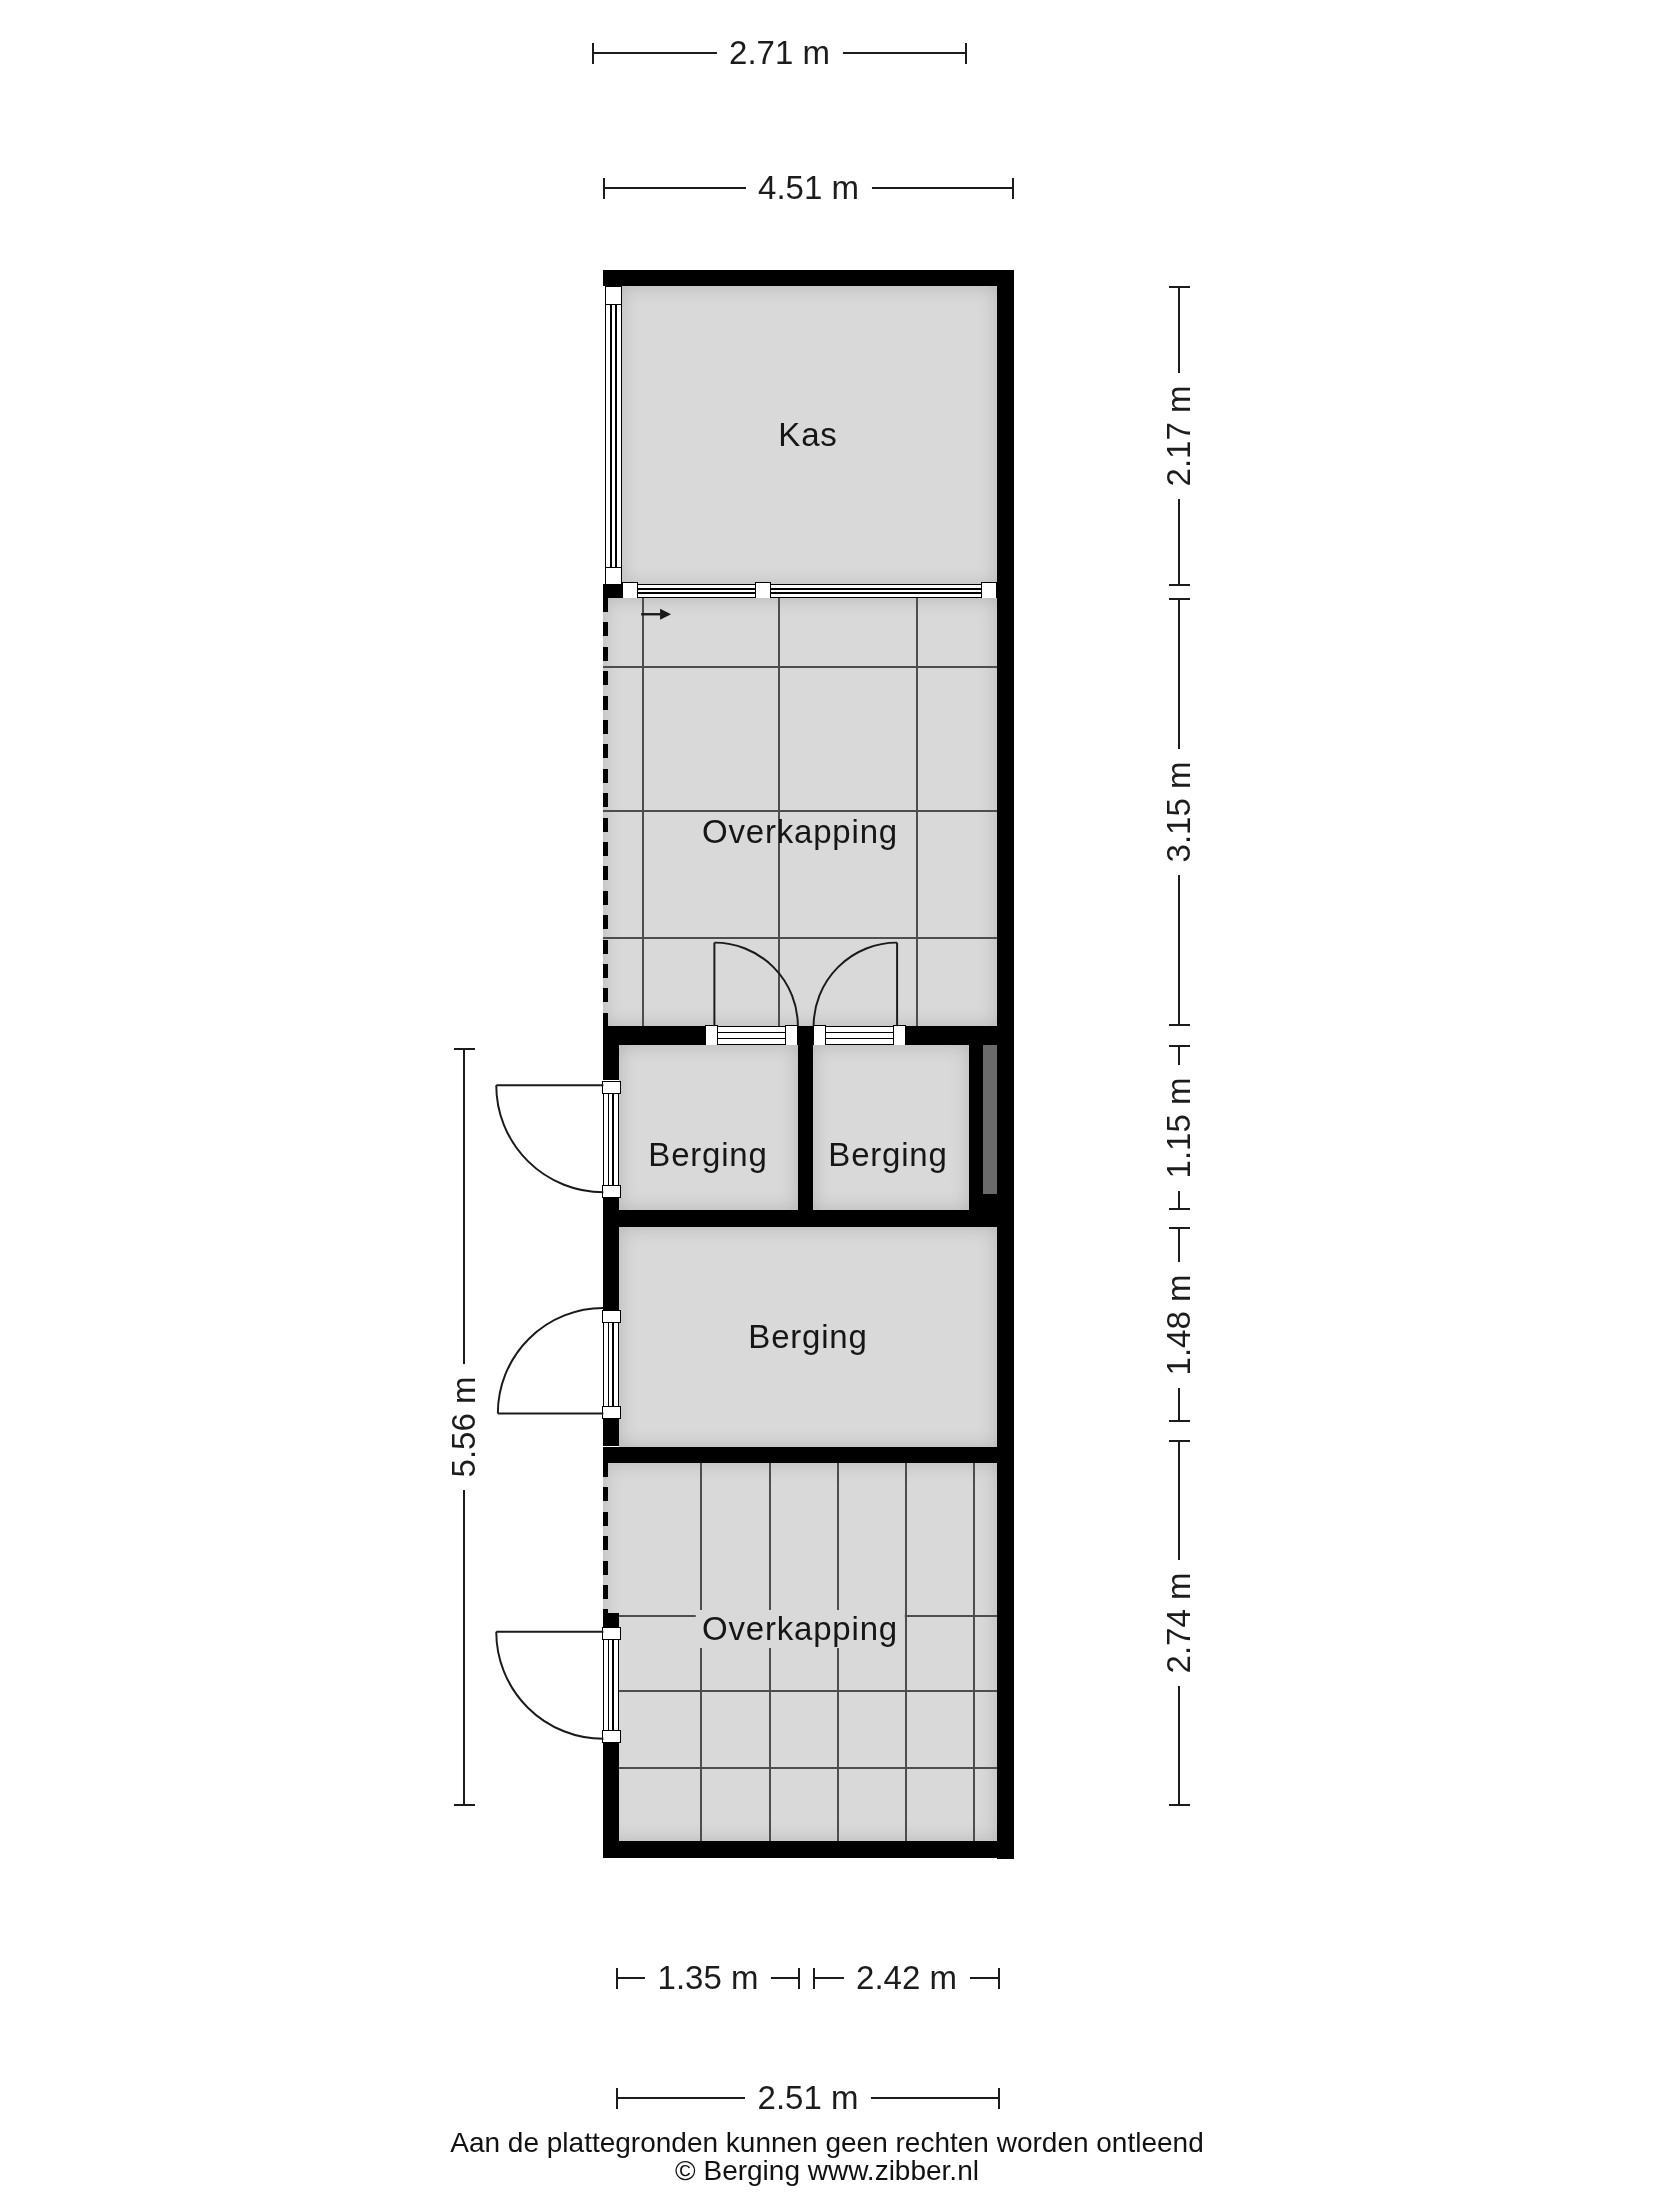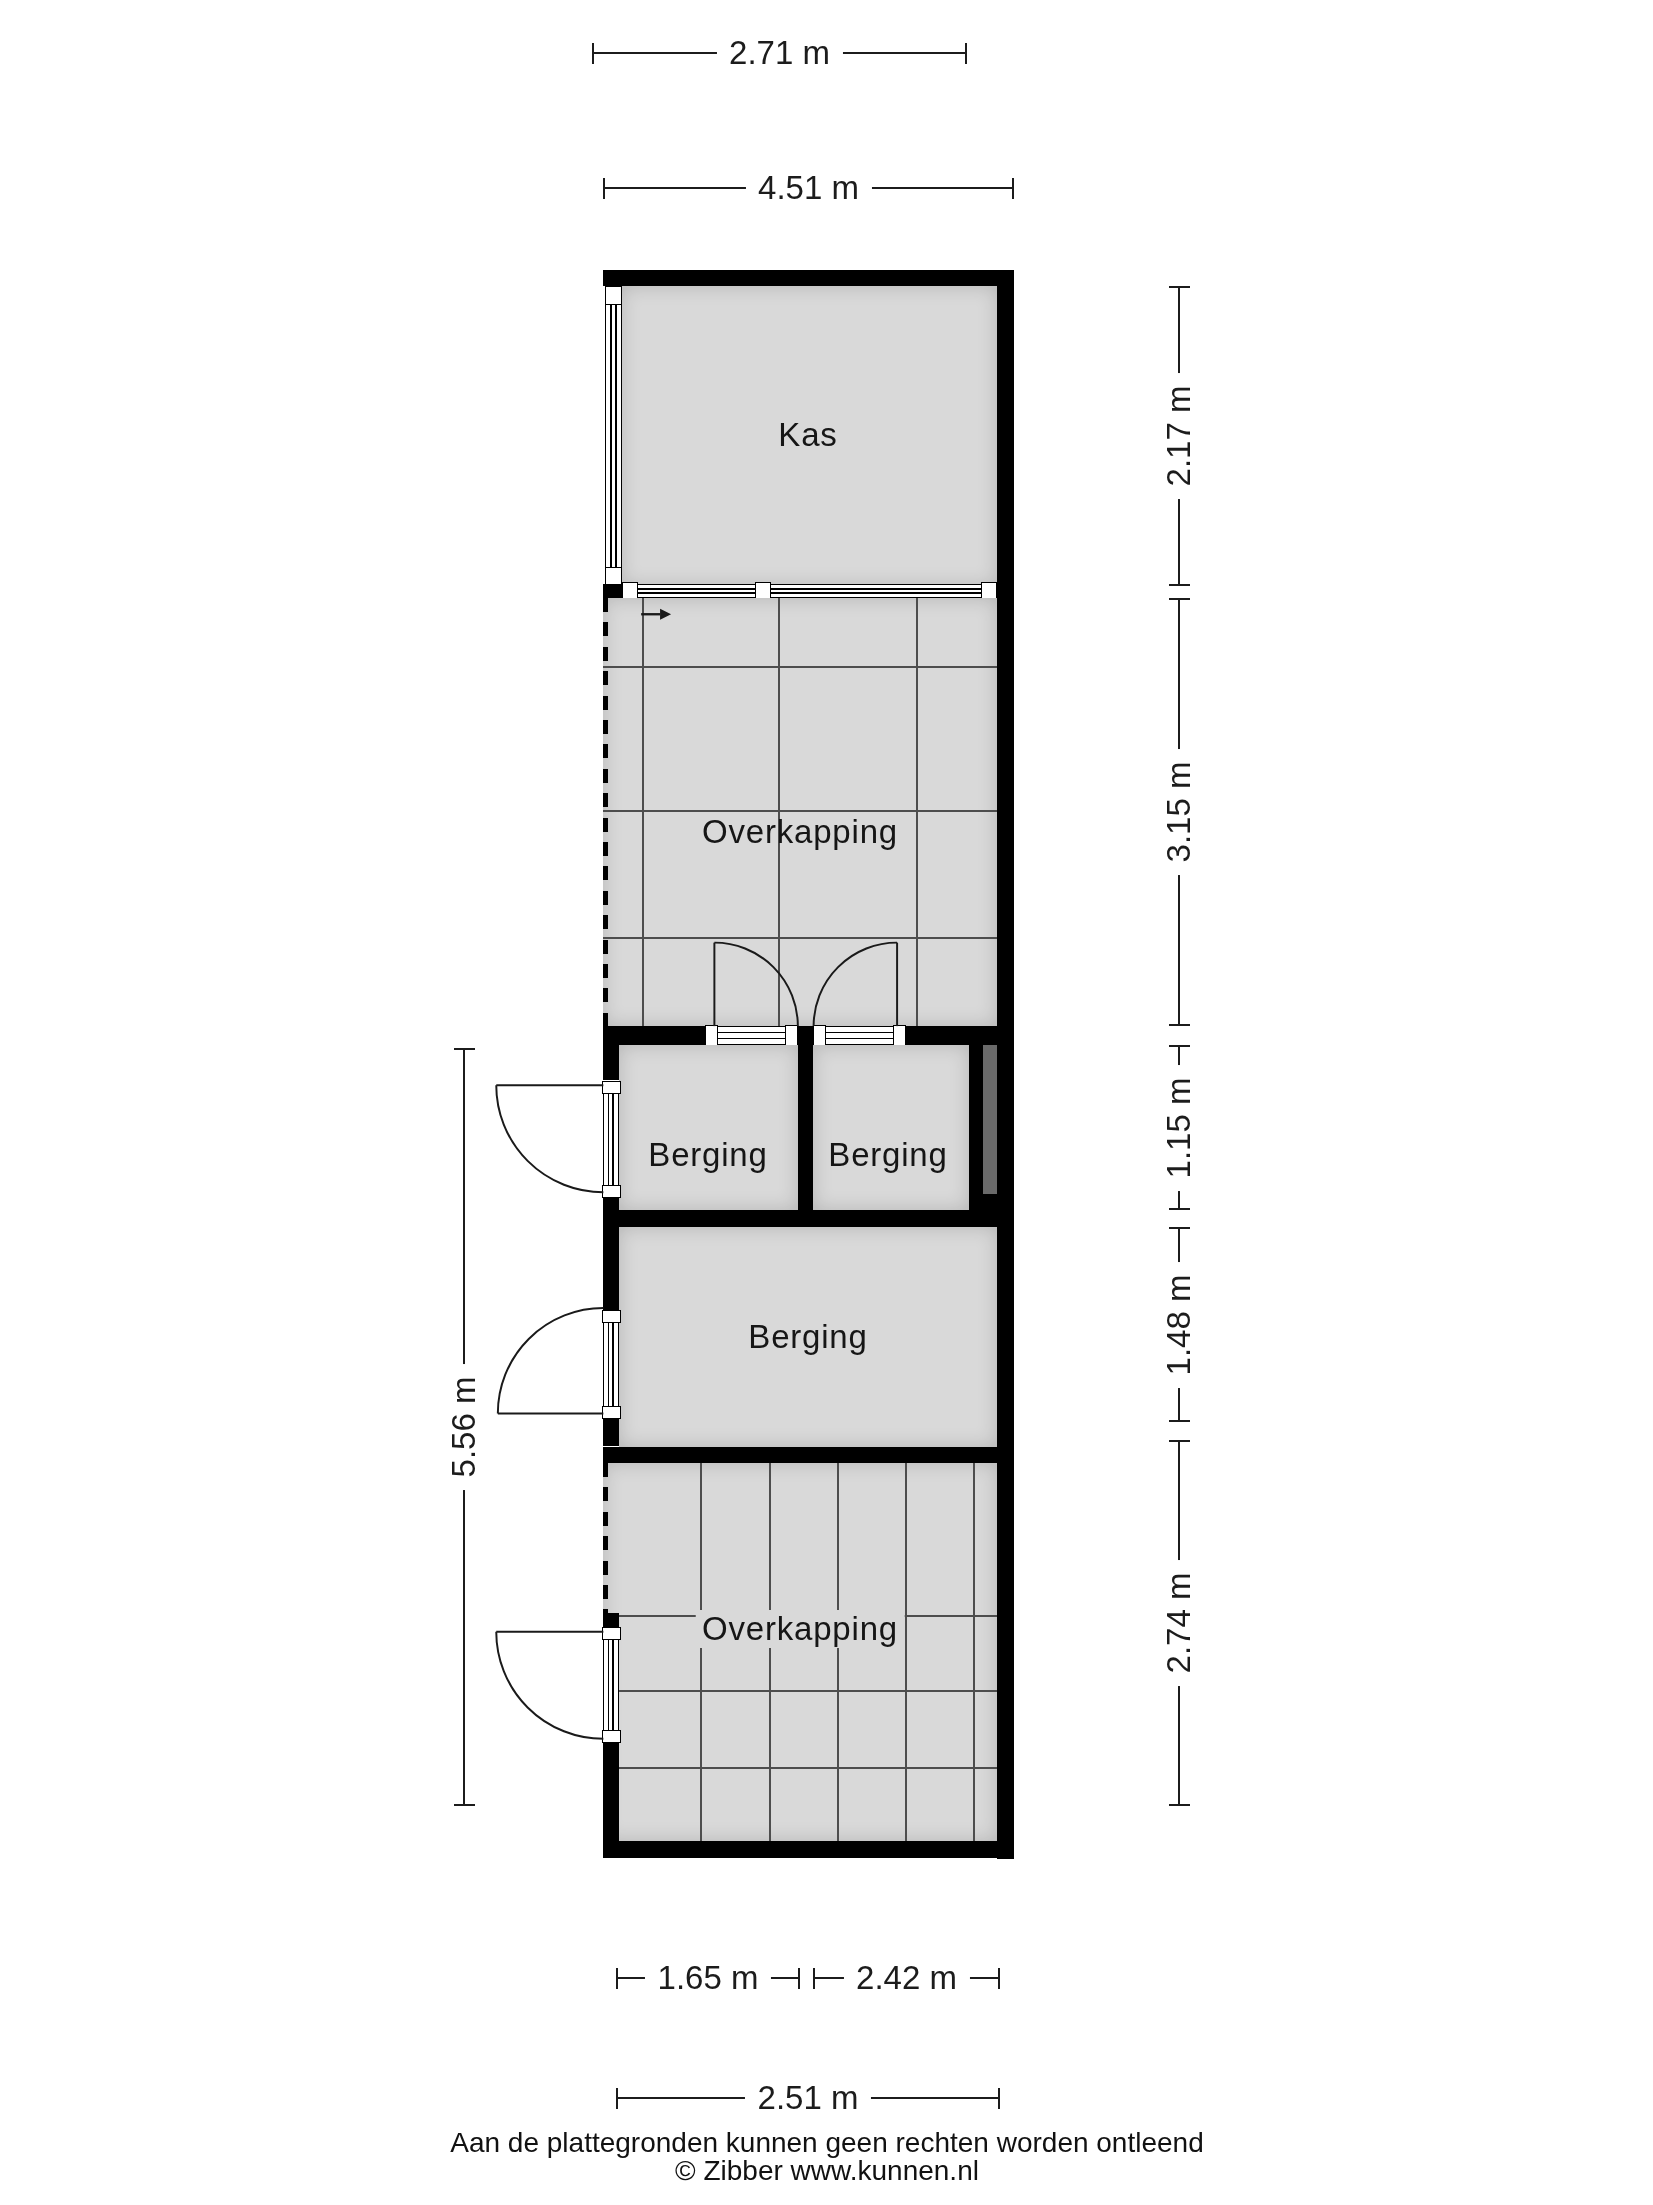--- a/index.html
+++ b/index.html
@@ -177,26 +177,26 @@
   </div>
   <div class="dim dim-v" style="left:1178px;top:1440px;height:366px;">
     <span class="dim-label rot">2.74 m</span>
   </div>
 
   <div class="dim dim-v" style="left:463px;top:1048px;height:758px;">
     <span class="dim-label rot">5.56 m</span>
   </div>
 
   <div class="dim dim-h" style="left:616px;top:1977px;width:184px;">
-    <span class="dim-label">1.65 m</span>
+    <span class="dim-label">1.35 m</span>
   </div>
   <div class="dim dim-h" style="left:813px;top:1977px;width:187px;">
     <span class="dim-label">2.42 m</span>
   </div>
   <div class="dim dim-h" style="left:616px;top:2097px;width:384px;">
     <span class="dim-label">2.51 m</span>
   </div>
 
   <div class="footer-line" style="top:2120px;margin-top:7px;">Aan de plattegronden kunnen geen rechten worden ontleend</div>
-  <div class="footer-line" style="top:2155px;">© Zibber www.kunnen.nl</div>
+  <div class="footer-line" style="top:2155px;">© Berging www.zibber.nl</div>
 
 </div>
 
 
 </body></html>

